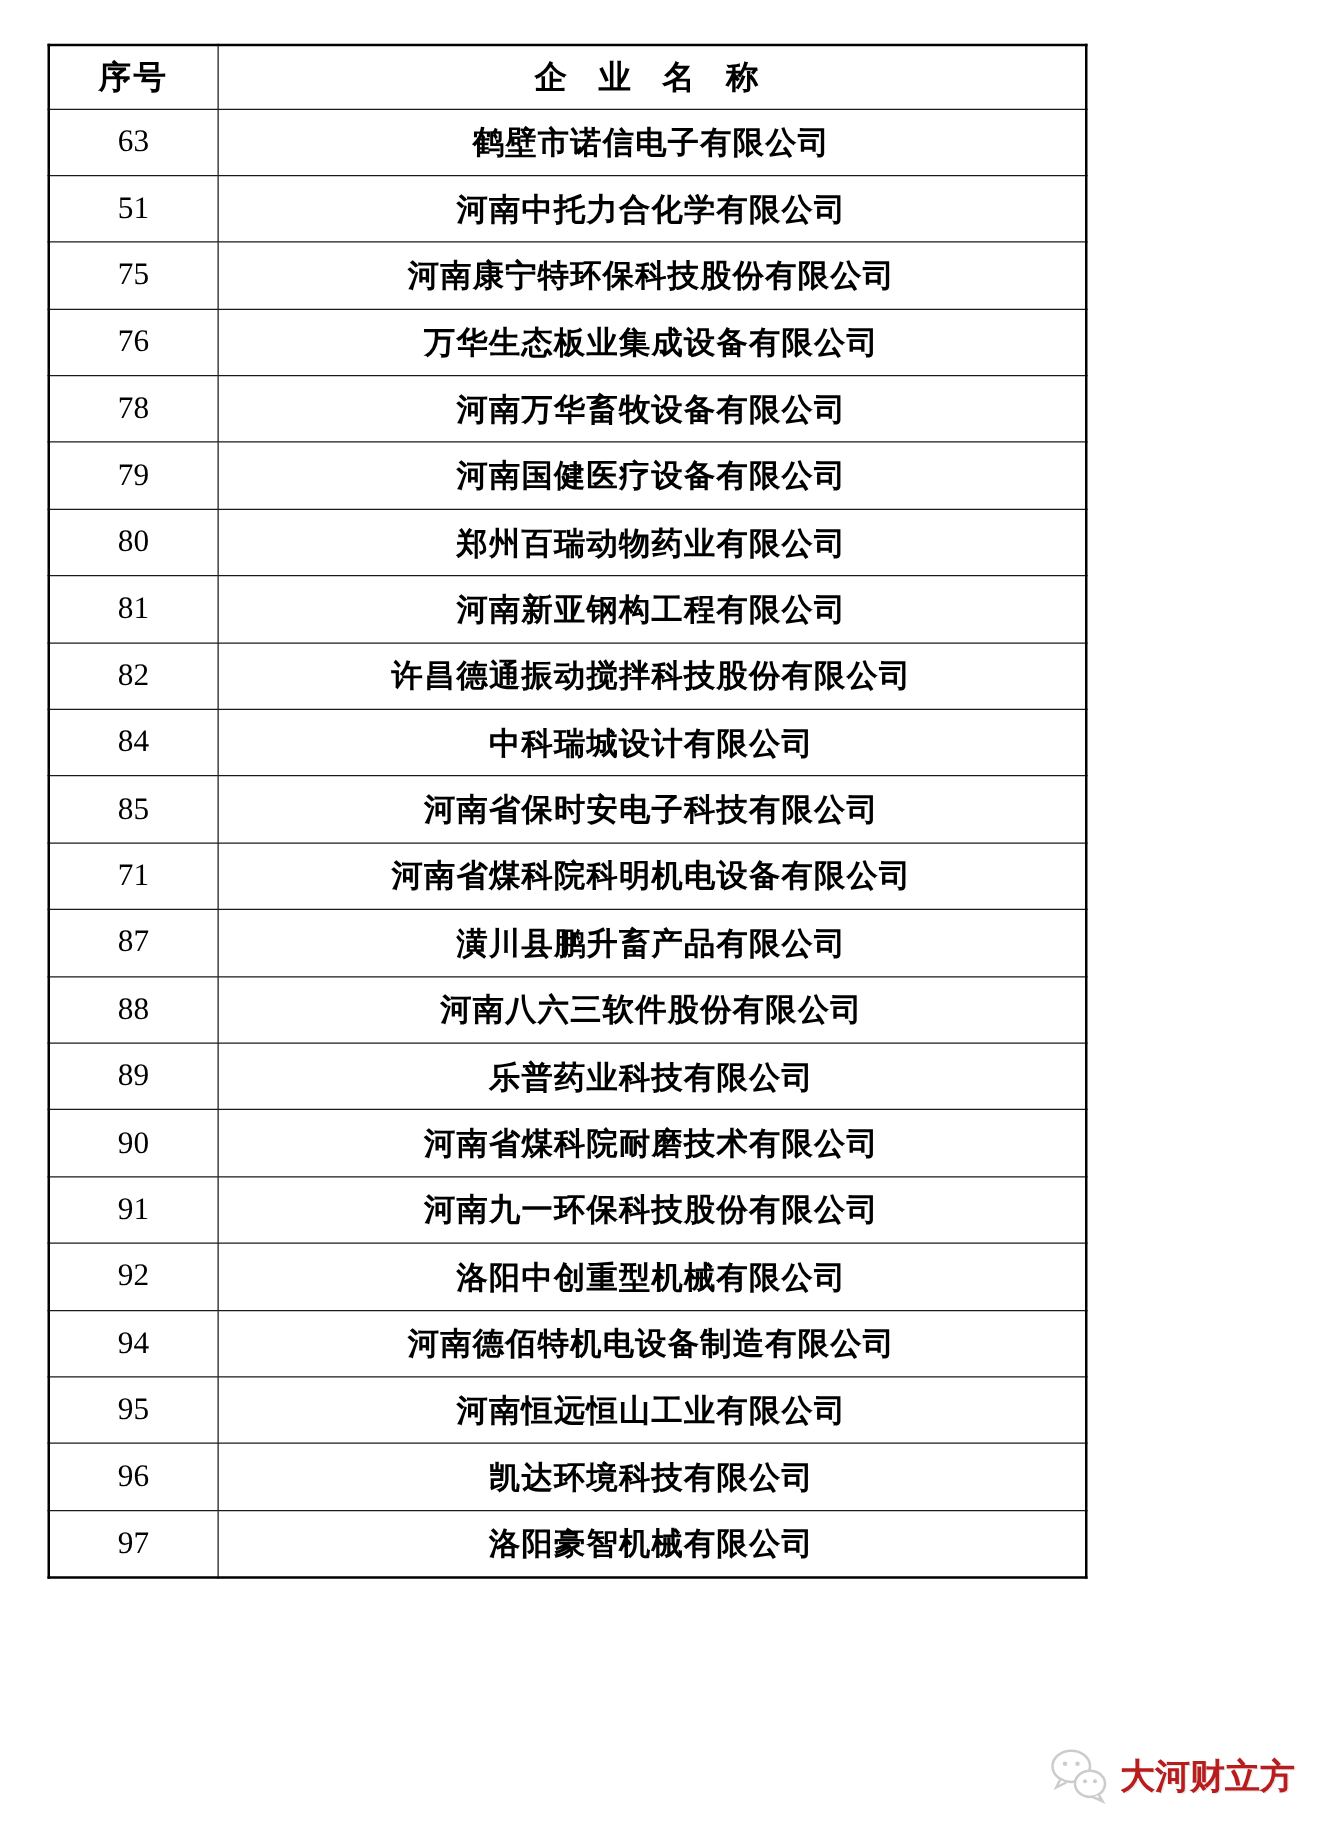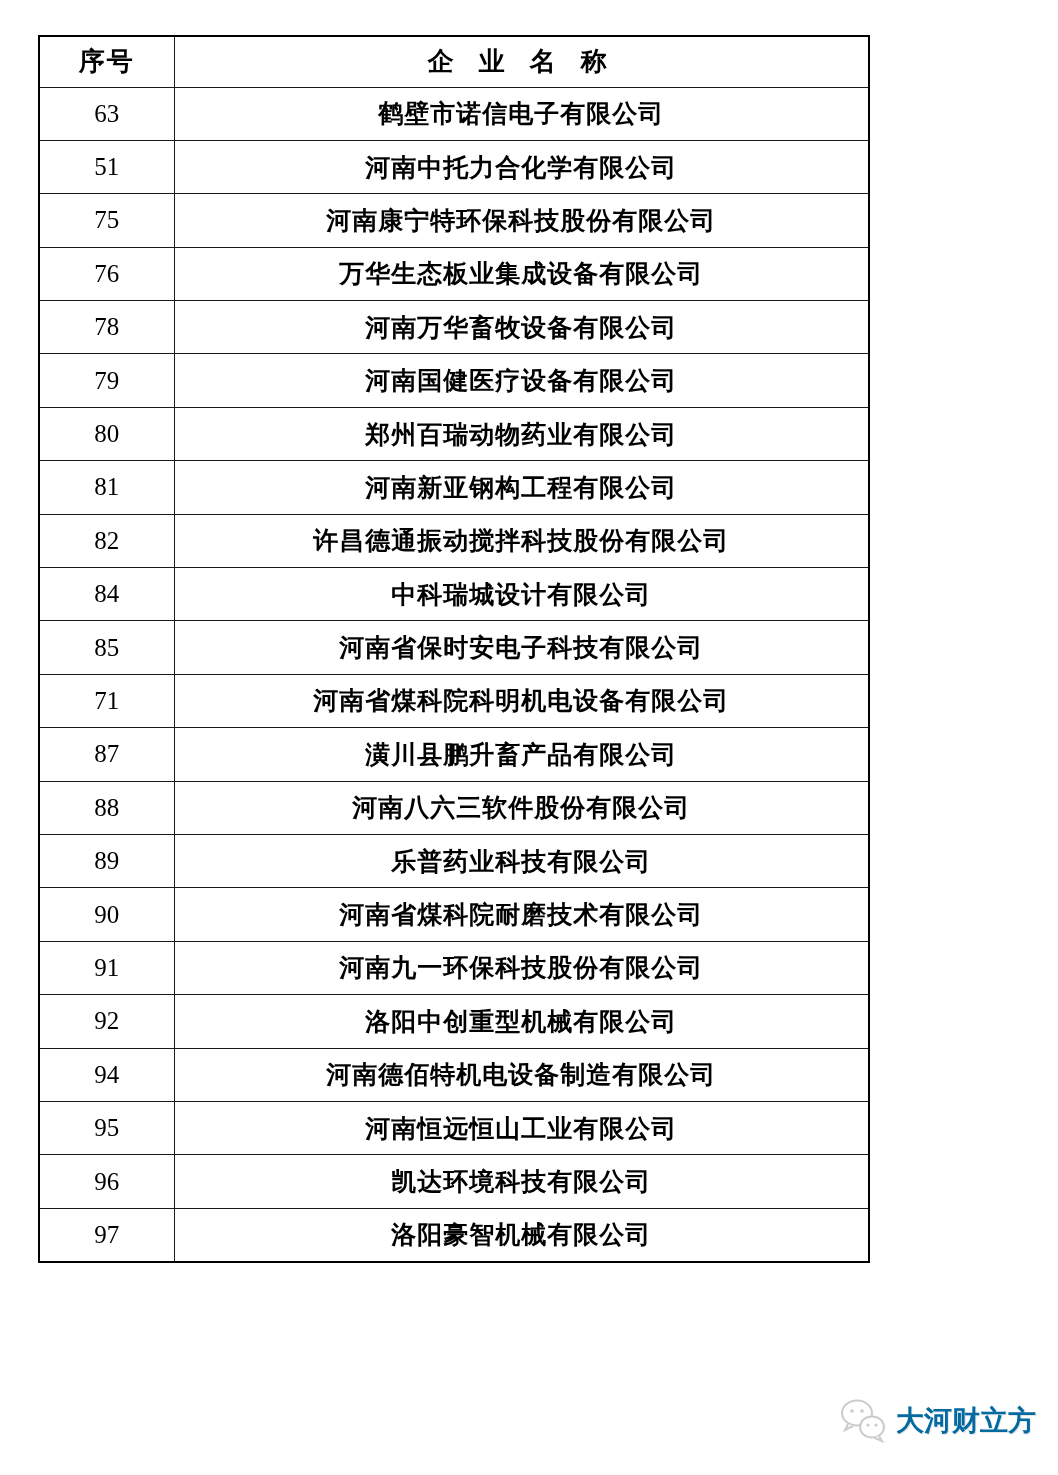--- a/index.html
+++ b/index.html
@@ -58,21 +58,21 @@
     font-weight: bold;
     letter-spacing: 1px;
   }
   .watermark {
     position: absolute;
     left: 838px;
     top: 1398px;
     display: flex;
     align-items: center;
     gap: 6px;
-    color: #0369a1;
+    color: #b91c1c;
     z-index: 5;
     pointer-events: none;
   }
   .watermark .wm-text {
     font-size: 28px;
     font-weight: bold;
     white-space: nowrap;
     font-family: "DejaVu Sans", sans-serif;
     text-shadow: 1px 1px 0 #e6e6e6;
   }

